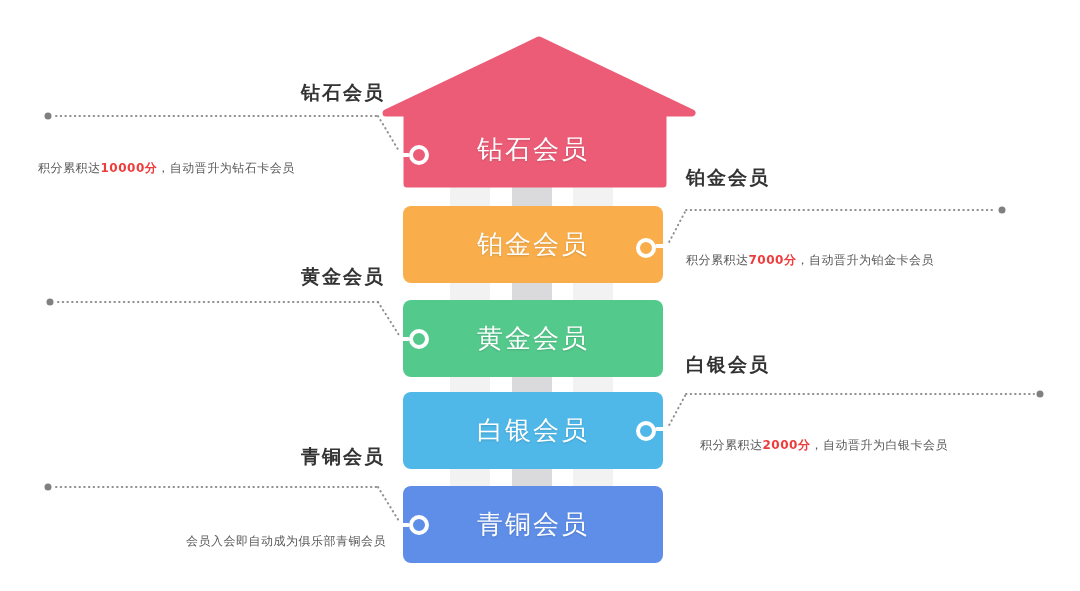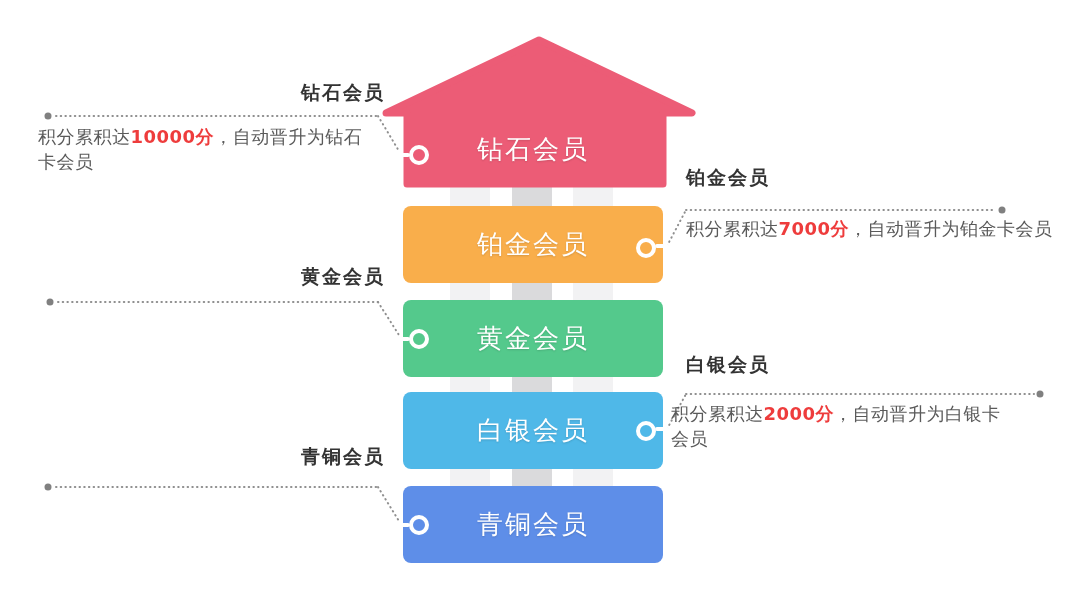--- a/index.html
+++ b/index.html
@@ -37,27 +37,27 @@
   
   .marker{position:absolute;width:12px;height:12px;border:4px solid #ffffff;border-radius:50%;background:transparent;}
   .stub{position:absolute;height:4px;background:#ffffff;border-radius:2px;}
 
   
   .side-label{position:absolute;font-size:19px;font-weight:bold;color:#333333;letter-spacing:2px;}
   .side-label.left{left:145px;width:240px;text-align:right;}
   .side-label.right{left:686px;width:260px;text-align:left;}
 
   
-  .desc{position:absolute;font-size:18px;color:#5a5a5a;line-height:25px;letter-spacing:0.5px;}
+  .desc{position:absolute;font-size:12px;color:#5a5a5a;line-height:33px;letter-spacing:0.5px;margin-top:28px;}
   .desc .pts{color:#ee3c3c;font-weight:bold;}
   .desc.d-diamond{left:38px;top:124px;width:340px;}
   .desc.d-gold{left:38px;top:310px;width:340px;}
   .desc.d-bronze{left:38px;top:497px;width:348px;text-align:right;}
   .desc.d-platinum{left:686px;top:216px;width:368px;}
-  .desc.d-silver{left:671px;top:401px;width:345px;}
+  .desc.d-silver{left:700px;top:401px;width:345px;}
 </style>
 </head>
 <body>
 
 <div class="canvas">
 
   <div class="strip light s1"></div>
   <div class="strip dark s2"></div>
   <div class="strip light s3"></div>
 
@@ -123,14 +123,17 @@
 
   <div class="desc d-diamond">
     <span>积分累积达</span><b class="pts">10000分</b><span>，自动晋升为钻石卡会员</span>
   </div>
   <div class="desc d-platinum">
     <span>积分累积达</span><b class="pts">7000分</b><span>，自动晋升为铂金卡会员</span>
   </div>
   <div class="desc d-silver">
     <span>积分累积达</span><b class="pts">2000分</b><span>，自动晋升为白银卡会员</span>
   </div>
+  <div class="desc d-bronze">
+    <span>会员入会即自动成为俱乐部青铜会员</span><b class="pts"></b><span></span>
+  </div>
 
 </div>
 
 </body></html>

